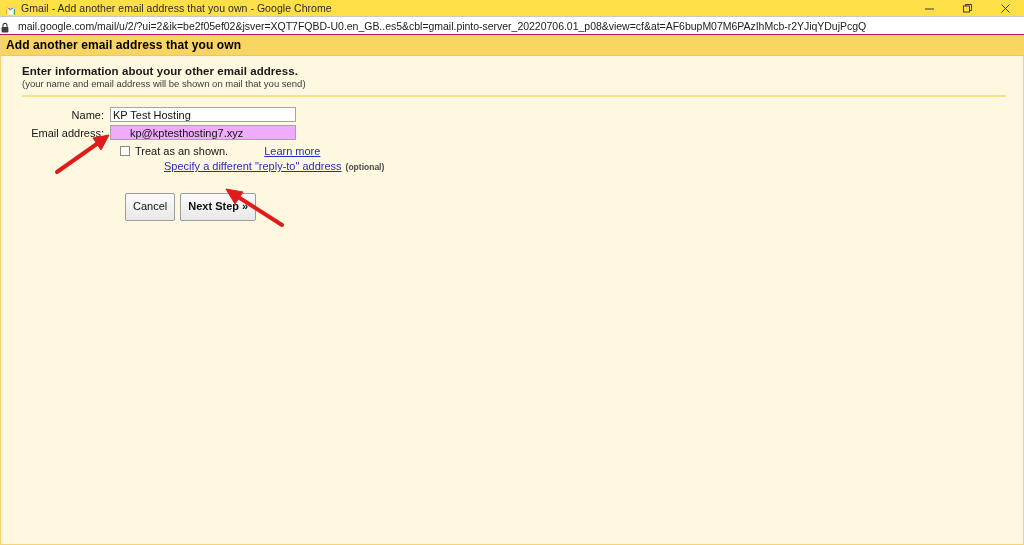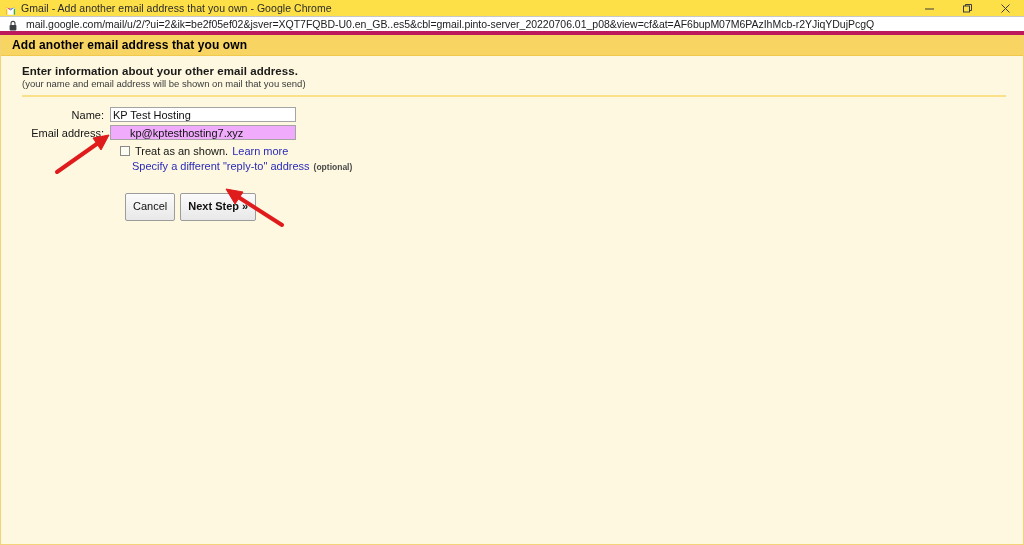--- a/index.html
+++ b/index.html
@@ -48,24 +48,23 @@
     width: 38px; height: 17px;
     display: flex; align-items: center; justify-content: center;
     color: #3c3c3c;
   }
   .win-btn svg { display: block; }
 
   
   .omnibar {
     height: 18px;
     background: #ffffff;
-    border-bottom: 4px solid #be185d;
+    border-bottom: 1px solid #be185d;
     display: flex; align-items: center;
     flex: 0 0 18px;
-    padding-left: 8px;
   }
   .lock-icon { width: 10px; height: 12px; margin-right: 8px; flex:0 0 10px;}
   .url-text {
     font-size: 10.5px;
     color: #202124;
     white-space: nowrap;
     overflow: hidden;
     letter-spacing: -0.02px;
   }
 
@@ -76,21 +75,21 @@
     background: #fdf8df;
     border-left: 1px solid #f3d27a;
     border-right: 1px solid #f3d27a;
     border-bottom: 1px solid #f3d27a;
     overflow: hidden;
   }
   .page-header {
     height: 21px;
     background: #f8d462;
     display: flex; align-items: center;
-    padding-left: 11px;
+    padding-left: 5px;
     border-bottom: 1px solid #f0c84e;
   }
   .page-header-title {
     font-size: 12px;
     font-weight: bold;
     color: #000000;
     letter-spacing: 0.1px;
   }
 
   .content {
@@ -166,21 +165,23 @@
     outline: none;
   }
   .check-text {
     font-size: 11px;
     color: #141414;
     margin-right: 4px;
   }
   a.link {
     font-size: 11px;
     color: #2b2bbb;
+    text-decoration: underline;
     cursor: pointer;
+    margin-left: 32px;
   }
   .replyto-row {
     margin-left: 110px;
     margin-top: 2px;
     display: flex; align-items: baseline;
   }
   .optional {
     font-size: 8.5px;
     color: #4a4a4a;
     margin-left: 4px;

